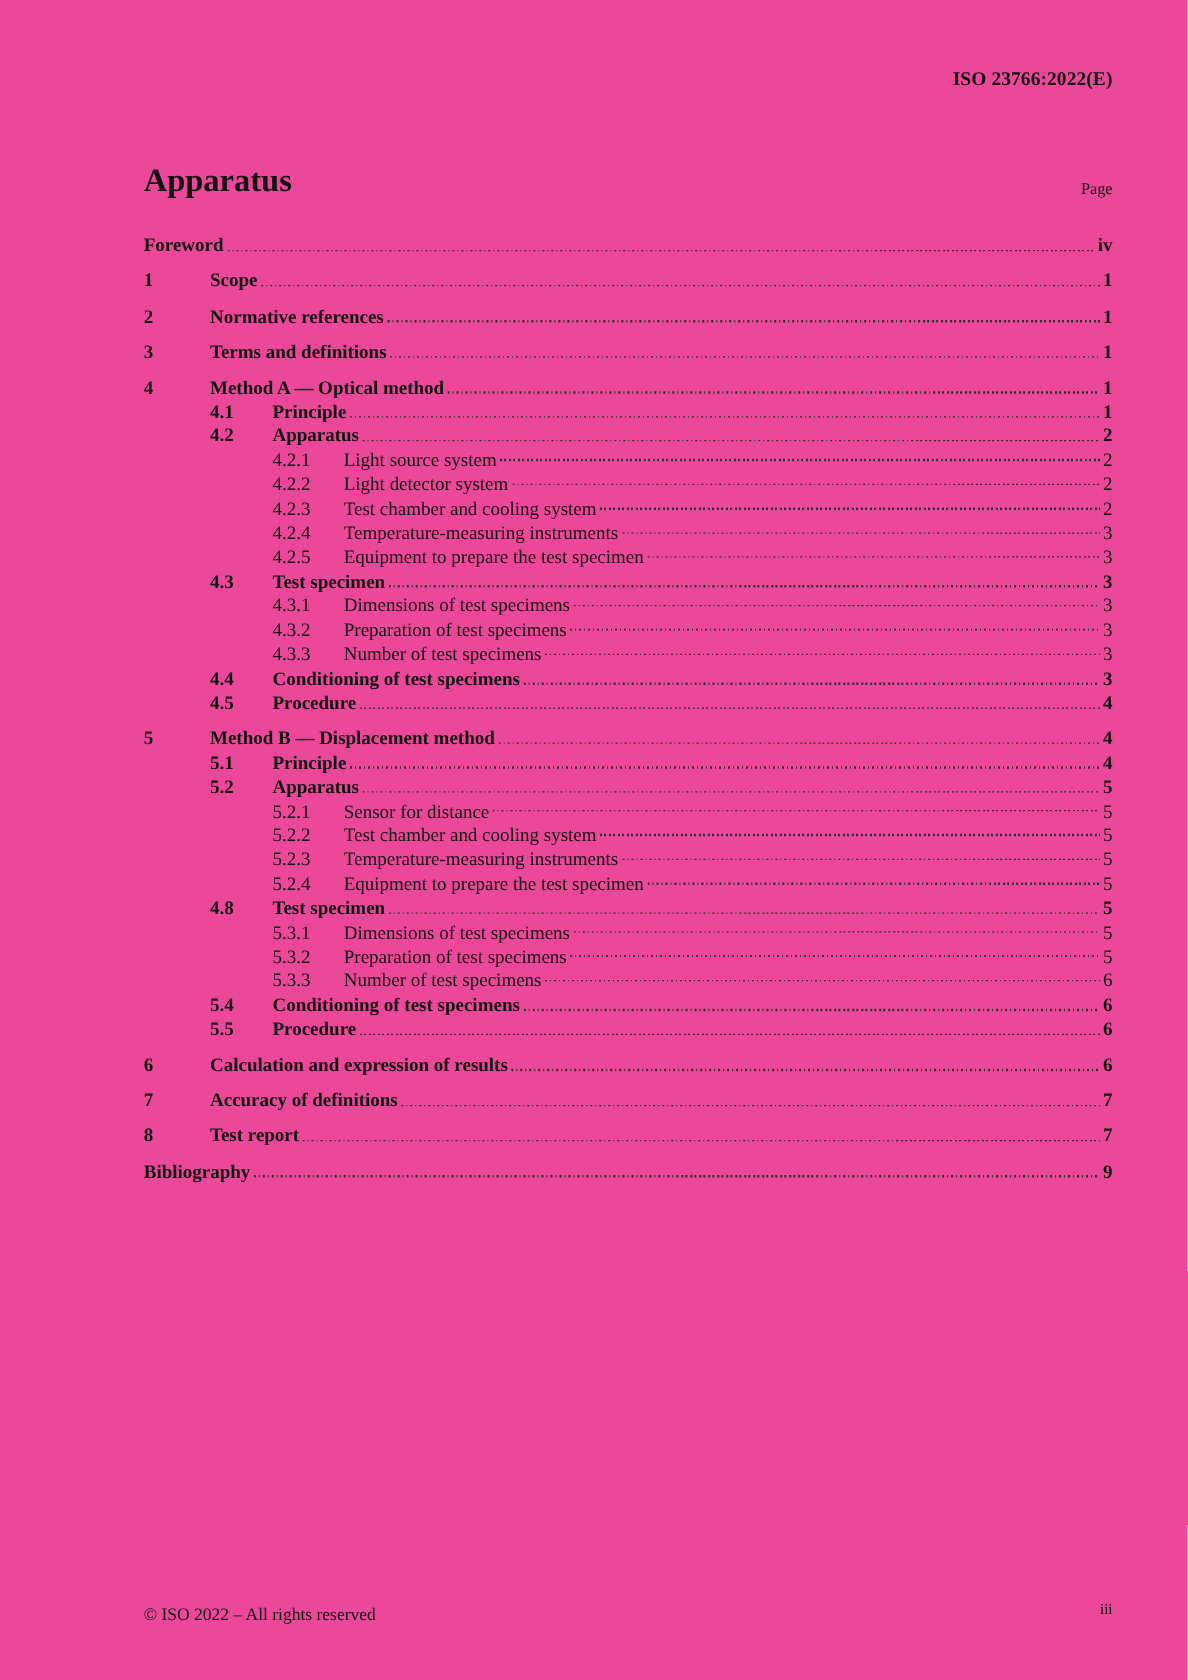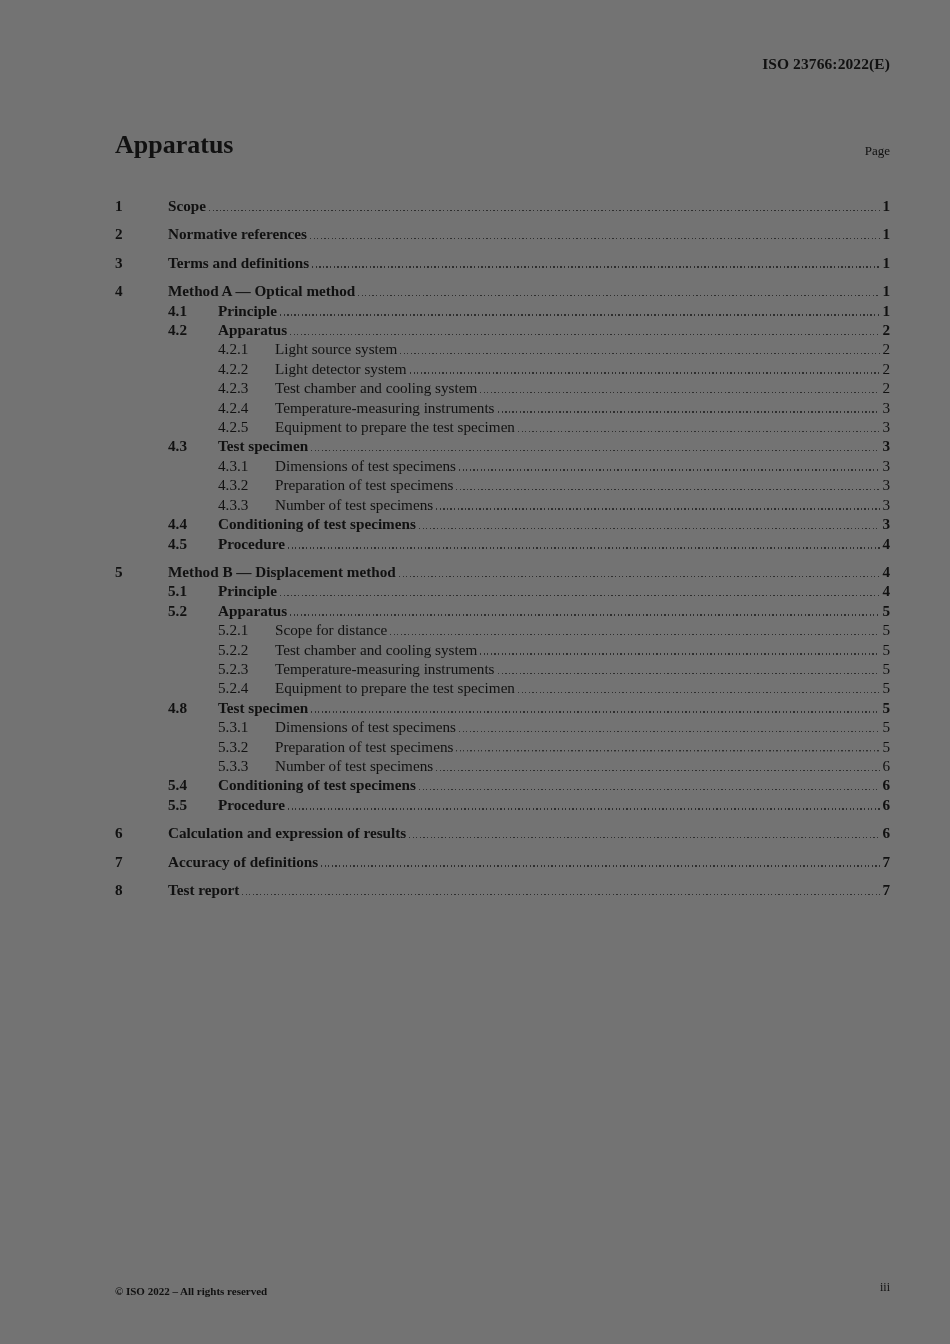--- a/index.html
+++ b/index.html
@@ -1,20 +1,20 @@
 <!DOCTYPE html>
 <html><head>
 <meta charset="utf-8">
 <style>
   html, body { margin: 0; padding: 0; background: #ffffff; }
   .page {
     position: relative;
     width: 950px;
     height: 1344px;
-    background: #737373;
+    background: #ec4899;
     color: #111111;
     font-family: "Liberation Serif", "DejaVu Serif", serif;
     overflow: hidden;
   }
   .doc-ref {
     position: absolute;
     top: 55px;
     right: 60px;
     font-size: 15.5px;
     font-weight: bold;
@@ -45,57 +45,61 @@
     line-height: 19.4px;
     font-size: 15.2px;
     white-space: nowrap;
   }
   .toc-row.b { font-weight: bold; }
   .toc-row.mt { margin-top: 9px; }
   .toc-row .num { flex: 0 0 auto; }
   .toc-row.lvl0 .num { width: 53px; }
   .toc-row.lvl1 { padding-left: 53px; font-weight: bold; }
   .toc-row.lvl1 .num { width: 50px; }
-  .toc-row.lvl2 { padding-left: 103px; }
+  .toc-row.lvl2 { padding-left: 103px; align-items: center; }
   .toc-row.lvl2 .num { width: 57px; }
   .toc-row .label { flex: 0 0 auto; }
   .toc-row .leader {
     flex: 1 1 auto;
     height: 1.4px;
     margin: 0 2px 1px 3px;
     background-image: repeating-linear-gradient(to right, #2e2e2e 0, #2e2e2e 1.3px, transparent 1.3px, transparent 3.6px);
     background-position: left bottom;
     font-weight: normal;
   }
   .toc-row .pg { flex: 0 0 auto; }
   .footer-copy {
     position: absolute;
     left: 115px;
     top: 1285px;
-    font-size: 11px;
-    font-weight: bold;
+    font-size: 14px;
   }
   .footer-page {
     position: absolute;
     right: 60px;
     top: 1280px;
     font-size: 12px;
   }
 </style>
 </head>
 <body>
 
 <div class="page">
 
   <div class="doc-ref">ISO 23766:2022(E)</div>
 
   <div class="contents-title">Apparatus</div>
   <div class="page-label">Page</div>
 
   <div class="toc">
+      <div class="toc-row lvl0 b">
+        <span class="label">Foreword</span>
+        <span class="leader"></span>
+        <span class="pg">iv</span>
+      </div>
       <div class="toc-row lvl0 b mt">
         <span class="num">1</span>
         <span class="label">Scope</span>
         <span class="leader"></span>
         <span class="pg">1</span>
       </div>
       <div class="toc-row lvl0 b mt">
         <span class="num">2</span>
         <span class="label">Normative references</span>
         <span class="leader"></span>
@@ -204,21 +208,21 @@
         <span class="pg">4</span>
       </div>
       <div class="toc-row lvl1">
         <span class="num">5.2</span>
         <span class="label">Apparatus</span>
         <span class="leader"></span>
         <span class="pg">5</span>
       </div>
       <div class="toc-row lvl2">
         <span class="num">5.2.1</span>
-        <span class="label">Scope for distance</span>
+        <span class="label">Sensor for distance</span>
         <span class="leader"></span>
         <span class="pg">5</span>
       </div>
       <div class="toc-row lvl2">
         <span class="num">5.2.2</span>
         <span class="label">Test chamber and cooling system</span>
         <span class="leader"></span>
         <span class="pg">5</span>
       </div>
       <div class="toc-row lvl2">
@@ -280,18 +284,23 @@
         <span class="label">Accuracy of definitions</span>
         <span class="leader"></span>
         <span class="pg">7</span>
       </div>
       <div class="toc-row lvl0 b mt">
         <span class="num">8</span>
         <span class="label">Test report</span>
         <span class="leader"></span>
         <span class="pg">7</span>
       </div>
+      <div class="toc-row lvl0 b mt">
+        <span class="label">Bibliography</span>
+        <span class="leader"></span>
+        <span class="pg">9</span>
+      </div>
     </div>
 
   <div class="footer-copy">© ISO 2022 – All rights reserved</div>
   <div class="footer-page">iii</div>
 
 </div>
 
 </body></html>

